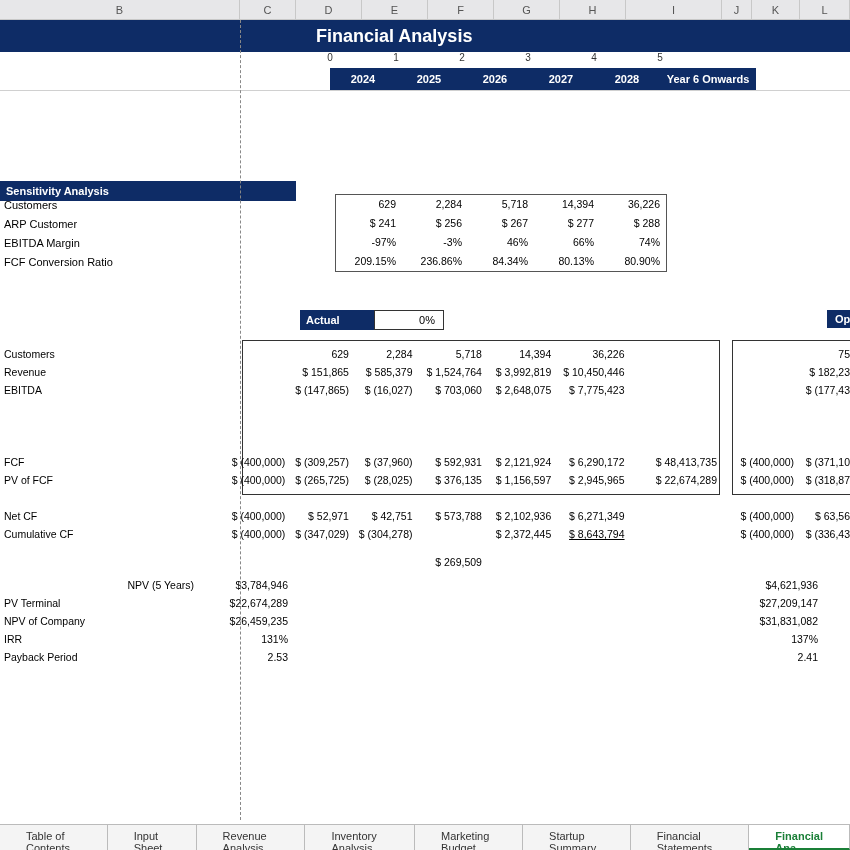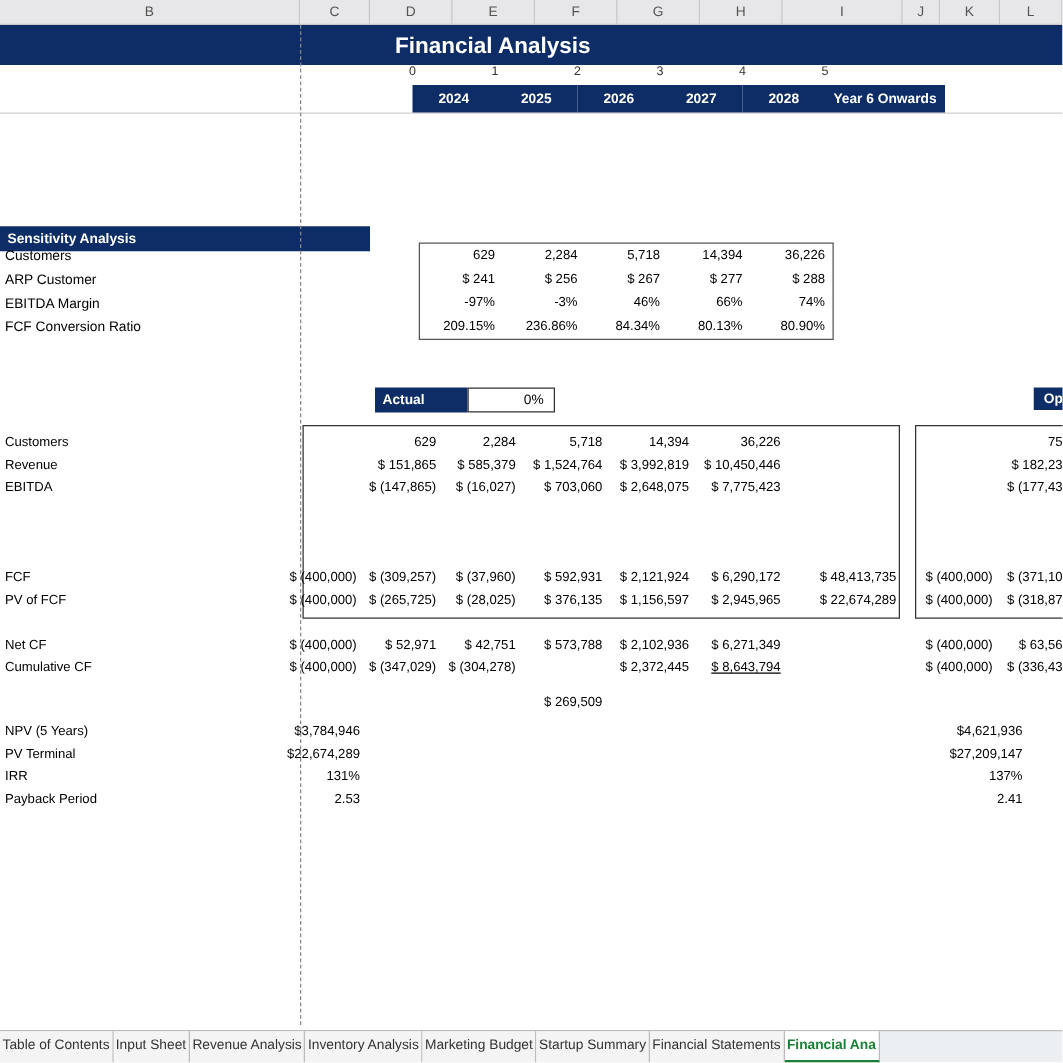--- a/index.html
+++ b/index.html
@@ -172,21 +172,21 @@
   bottom: 0;
   left: 0;
   right: 0;
   height: 26px;
   background: #eceff1;
   display: flex;
   border-top:1px solid #bbb;
   font-size:11px;
 }
 .tab {
-  padding: 5px 2px;
+  padding: 5px 26px;
   border-right:1px solid #bbb;
   background:#f4f4f4;
   color:#333;
   cursor:pointer;
 }
 .tab.active { background:#fff; color:#1a7f37; font-weight:600; border-bottom:2px solid #1a7f37; }
 .sens-rows { position:absolute; left:0; top:176px; }
 .sens-rows .row { height:19px; line-height:19px;}
 .sens-rows .label { width:240px; }
 </style>
@@ -427,28 +427,33 @@
         <div class="d-c" style="width: 76px; text-decoration: underline;">$  8,643,794</div>
         <div class="d-c" style="width: 96px;"></div>
         <div class="d-c" style="width: 12px;"></div>
         <div class="d-c" style="width: 68px;">$ (400,000)</div>
         <div class="d-c" style="width: 58px;">$ (336,43</div>
       </div>
     </div>
 
   <div class="summary" id="summary">
       <div class="d-row">
-        <div style="width: 194px; padding-left: 4px;">NPV (5 Years)</div>
+        <div style="width: 194px; padding-left: 4px; text-align: right;">NPV (5 Years)</div>
         <div style="width: 100px; text-align: right; padding-right: 6px;">$3,784,946</div>
         <div class="sval2">$4,621,936</div>
       </div>
       <div class="d-row">
         <div style="width: 194px; padding-left: 4px;">PV Terminal</div>
         <div style="width: 100px; text-align: right; padding-right: 6px;">$22,674,289</div>
         <div class="sval2">$27,209,147</div>
+      </div>
+      <div class="d-row">
+        <div style="width: 194px; padding-left: 4px;">NPV of Company</div>
+        <div style="width: 100px; text-align: right; padding-right: 6px;">$26,459,235</div>
+        <div class="sval2">$31,831,082</div>
       </div>
       <div class="d-row">
         <div style="width: 194px; padding-left: 4px;">IRR</div>
         <div style="width: 100px; text-align: right; padding-right: 6px;">131%</div>
         <div class="sval2">137%</div>
       </div>
       <div class="d-row">
         <div style="width: 194px; padding-left: 4px;">Payback Period</div>
         <div style="width: 100px; text-align: right; padding-right: 6px;">2.53</div>
         <div class="sval2">2.41</div>

